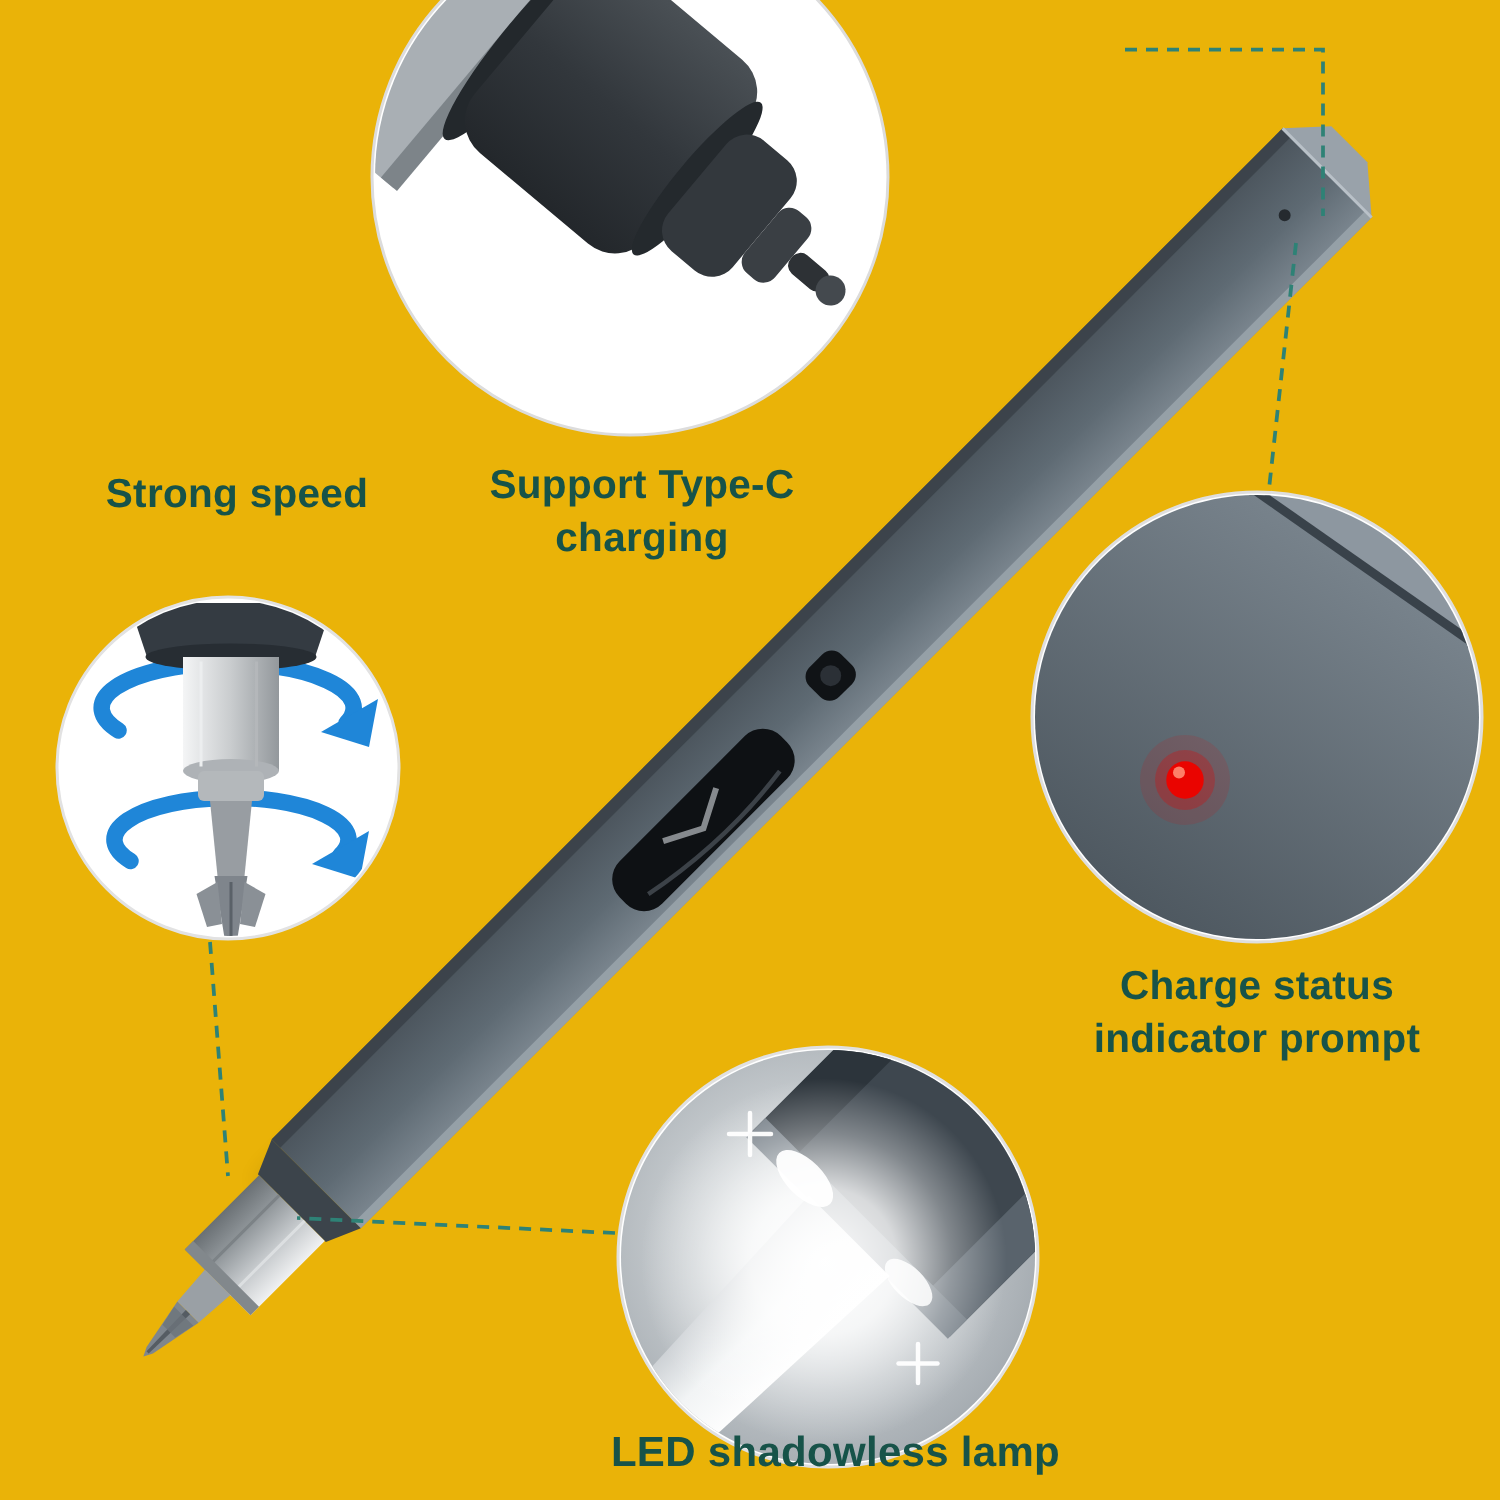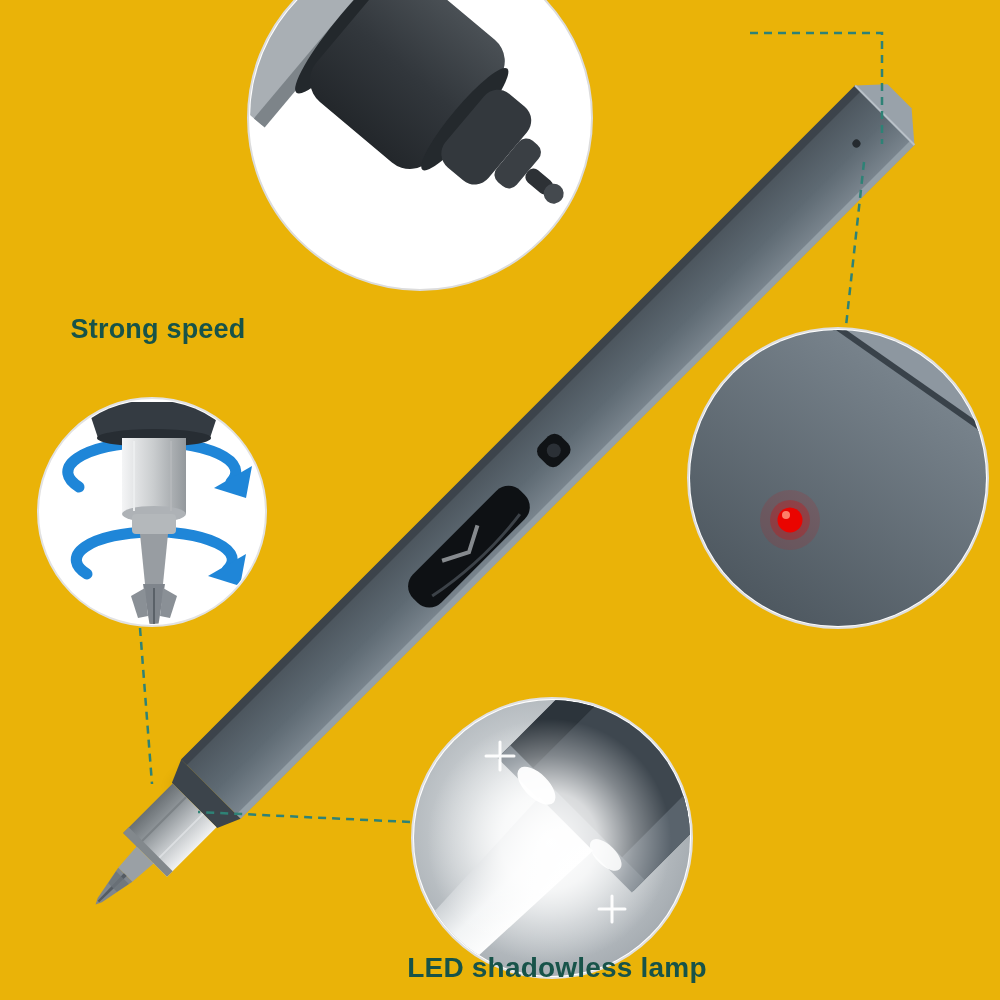--- a/index.html
+++ b/index.html
@@ -206,17 +206,19 @@
             <line x1="486" y1="756" x2="514" y2="756"></line>
           <line x1="612" y1="896" x2="612" y2="922"></line>
             <line x1="599" y1="909" x2="625" y2="909"></line>
         </g>
       </g>
     </g>
   </svg>
 
   <div class="callout-label lbl-strong">Strong speed</div>
 
-
+  <div class="callout-label lbl-typec">Support Type-C charging</div>
+
+  <div class="callout-label lbl-charge">Charge status indicator prompt</div>
 
   <div class="callout-label lbl-led">LED shadowless lamp</div>
 
 </div>
 
 </body></html>

